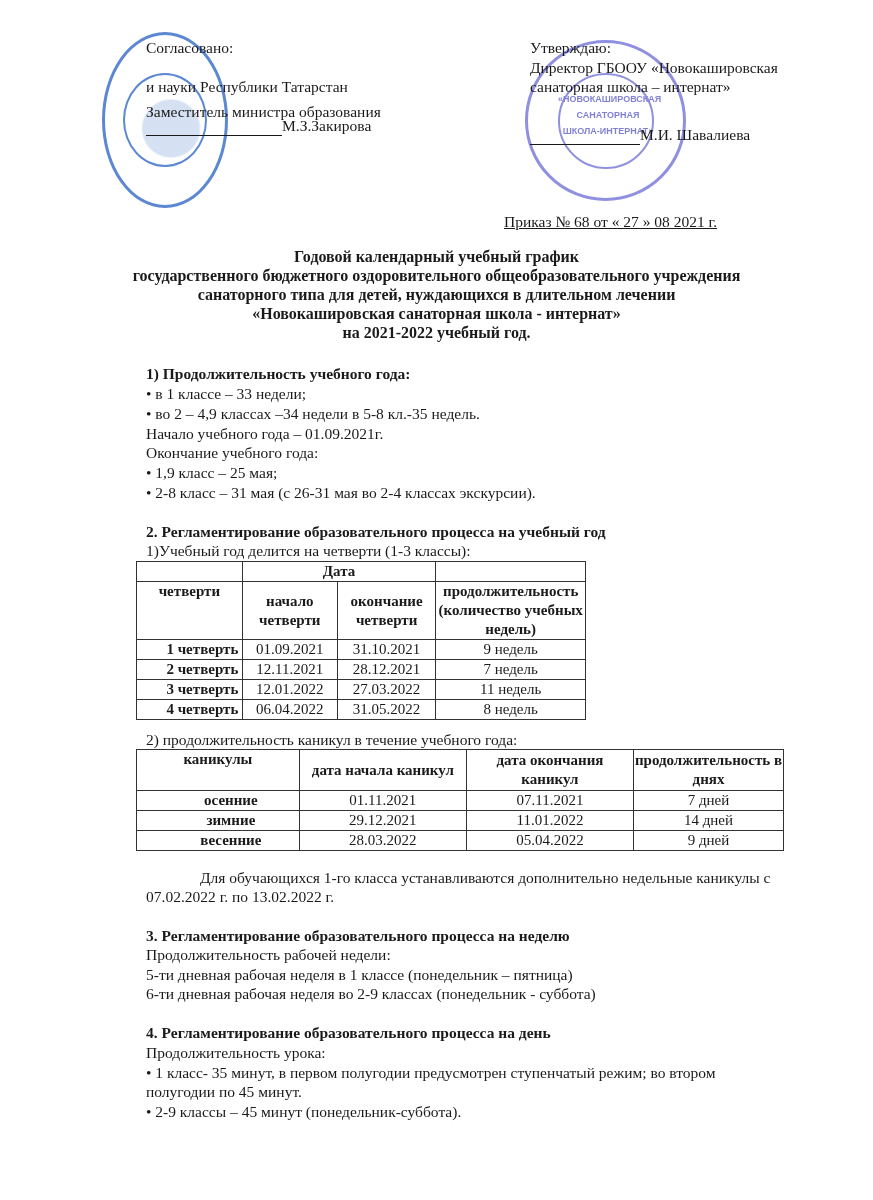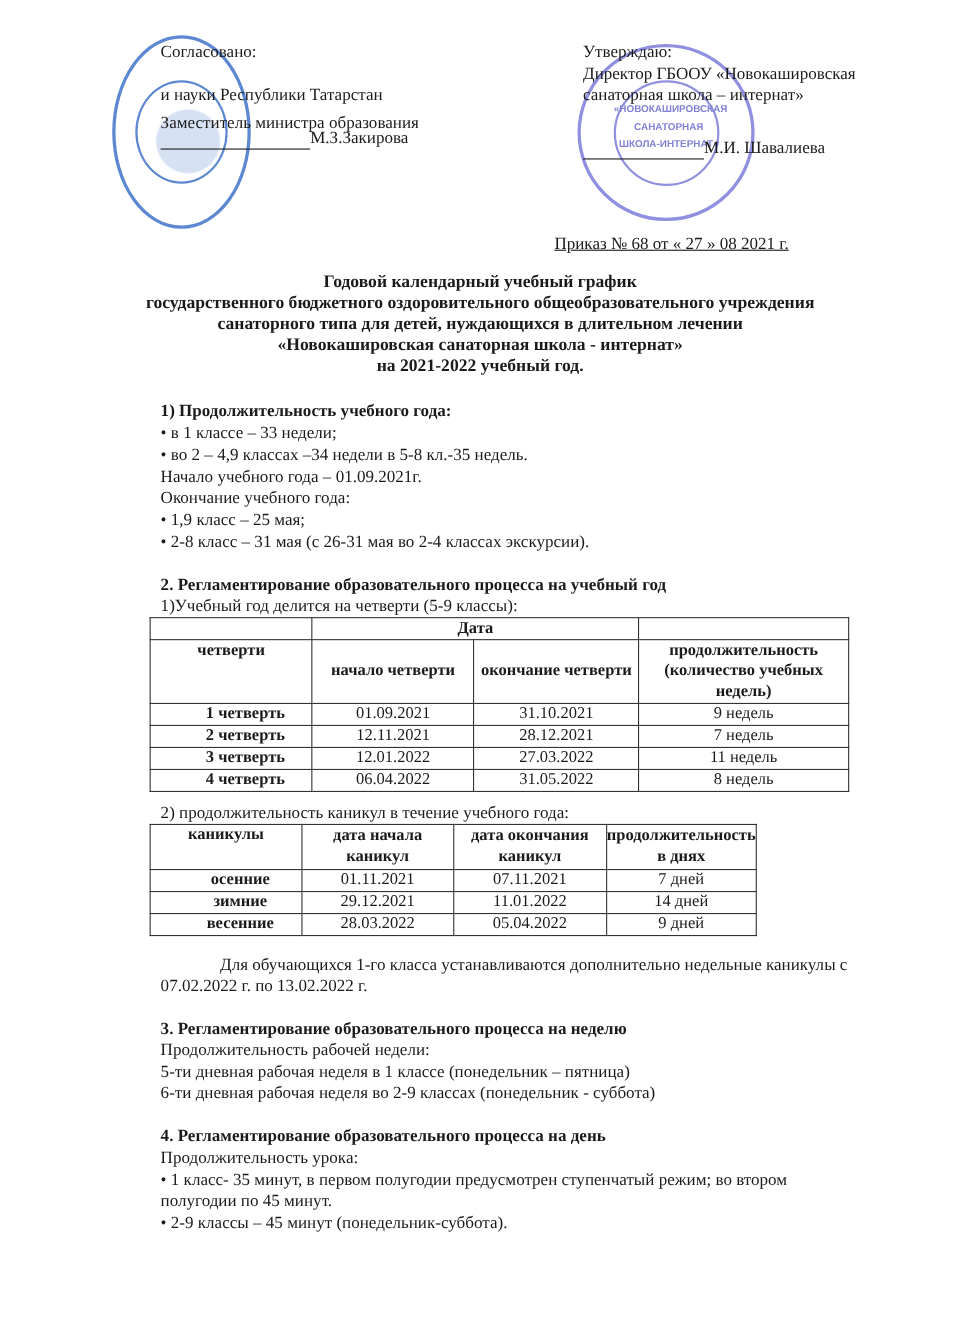--- a/index.html
+++ b/index.html
@@ -70,23 +70,23 @@
 
 <div class="abs line bold" style="left:146px; top:364px;">1) Продолжительность учебного года:</div>
 <div class="abs line" style="left:146px; top:384px;">• в 1 классе – 33 недели;</div>
 <div class="abs line" style="left:146px; top:404px;">• во 2 – 4,9 классах –34 недели в 5-8 кл.-35 недель.</div>
 <div class="abs line" style="left:146px; top:424px;">Начало учебного года – 01.09.2021г.</div>
 <div class="abs line" style="left:146px; top:443px;">Окончание учебного года:</div>
 <div class="abs line" style="left:146px; top:463px;">• 1,9  класс – 25 мая;</div>
 <div class="abs line" style="left:146px; top:483px;">• 2-8 класс – 31 мая (с 26-31 мая во 2-4 классах экскурсии).</div>
 
 <div class="abs line bold" style="left:146px; top:522px;">2. Регламентирование образовательного процесса на учебный год</div>
-<div class="abs line" style="left:146px; top:541px;">1)Учебный год делится на четверти (5-9 классы):</div>
+<div class="abs line" style="left:146px; top:541px;">1)Учебный год делится на четверти (1-3 классы):</div>
 
-<table style="left:136px; top:561px; width:636px;">
+<table style="left:136px; top:561px; width:450px;">
   <colgroup>
       <col style="width:128px">
       <col style="width:128px">
       <col style="width:130px">
       <col style="width:166px">
     </colgroup>
   <tbody>
       <tr>
     <th style="height:19px;"></th>
     <th colspan="2">Дата</th>
@@ -120,21 +120,21 @@
     <td class="rowhead">4 четверть</td>
     <td>06.04.2022</td>
     <td>31.05.2022</td>
     <td>8 недель</td>
   </tr>
 </tbody>
   </table>
 
 <div class="abs line" style="left:146px; top:730px;">2) продолжительность каникул в течение учебного года:</div>
 
-<table style="left:136px; top:749px; width:552px;">
+<table style="left:136px; top:749px; width:648px;">
   <colgroup>
       <col style="width:148px">
       <col style="width:152px">
       <col style="width:152px">
       <col style="width:100px">
     </colgroup>
   <tbody>
       <tr>
     <th style="height:40px; vertical-align:top;">каникулы</th>
     <th>дата начала каникул</th>

